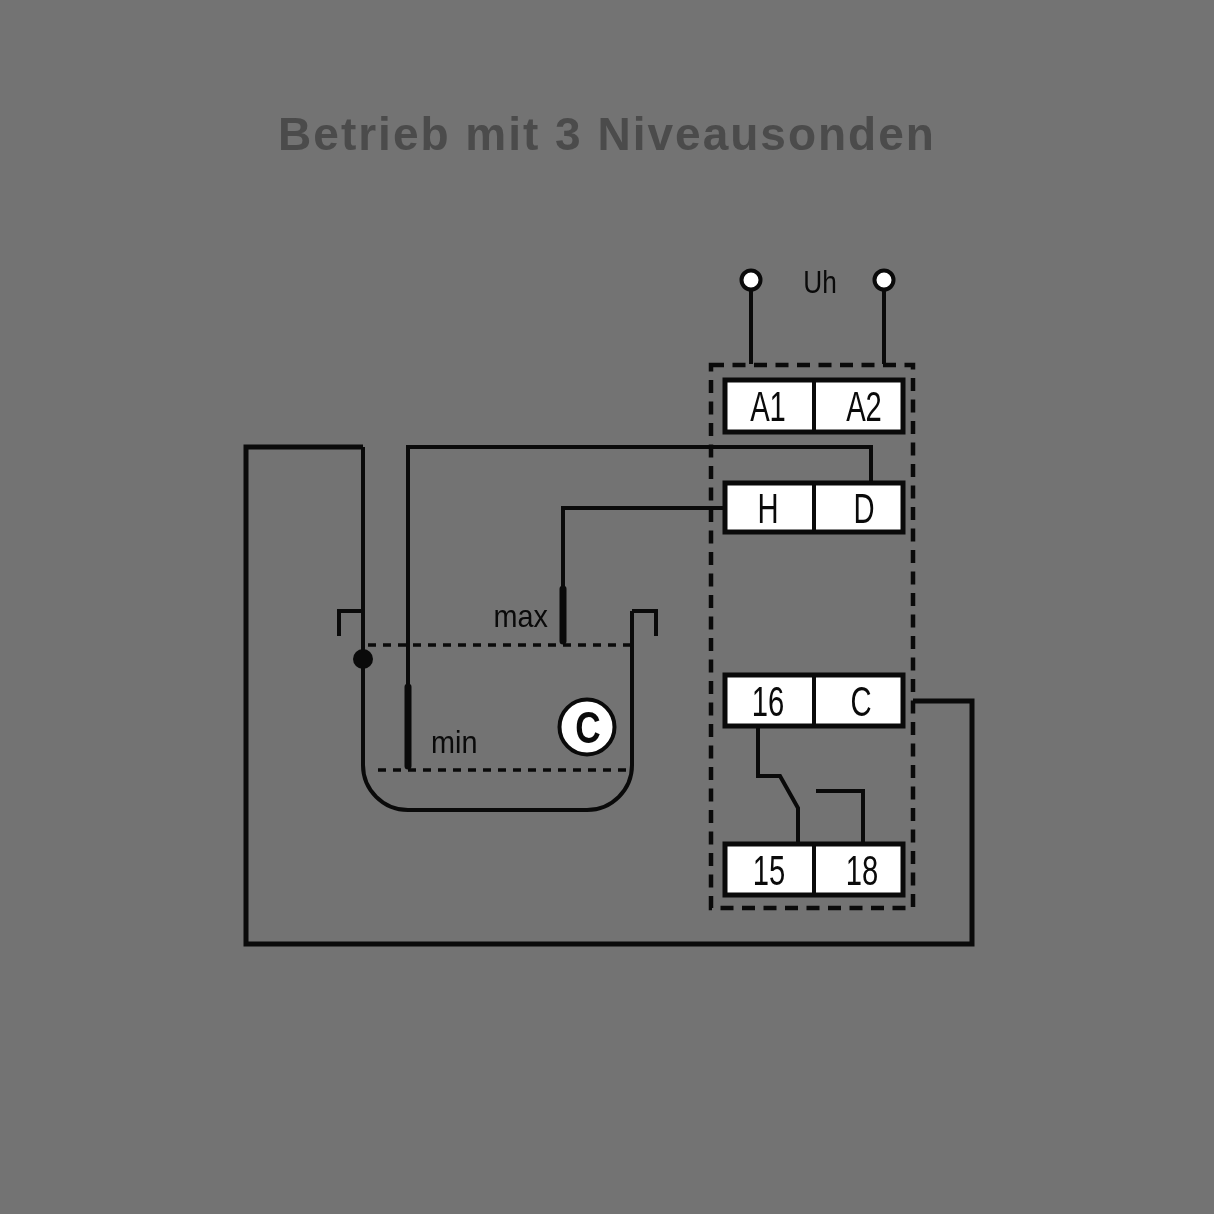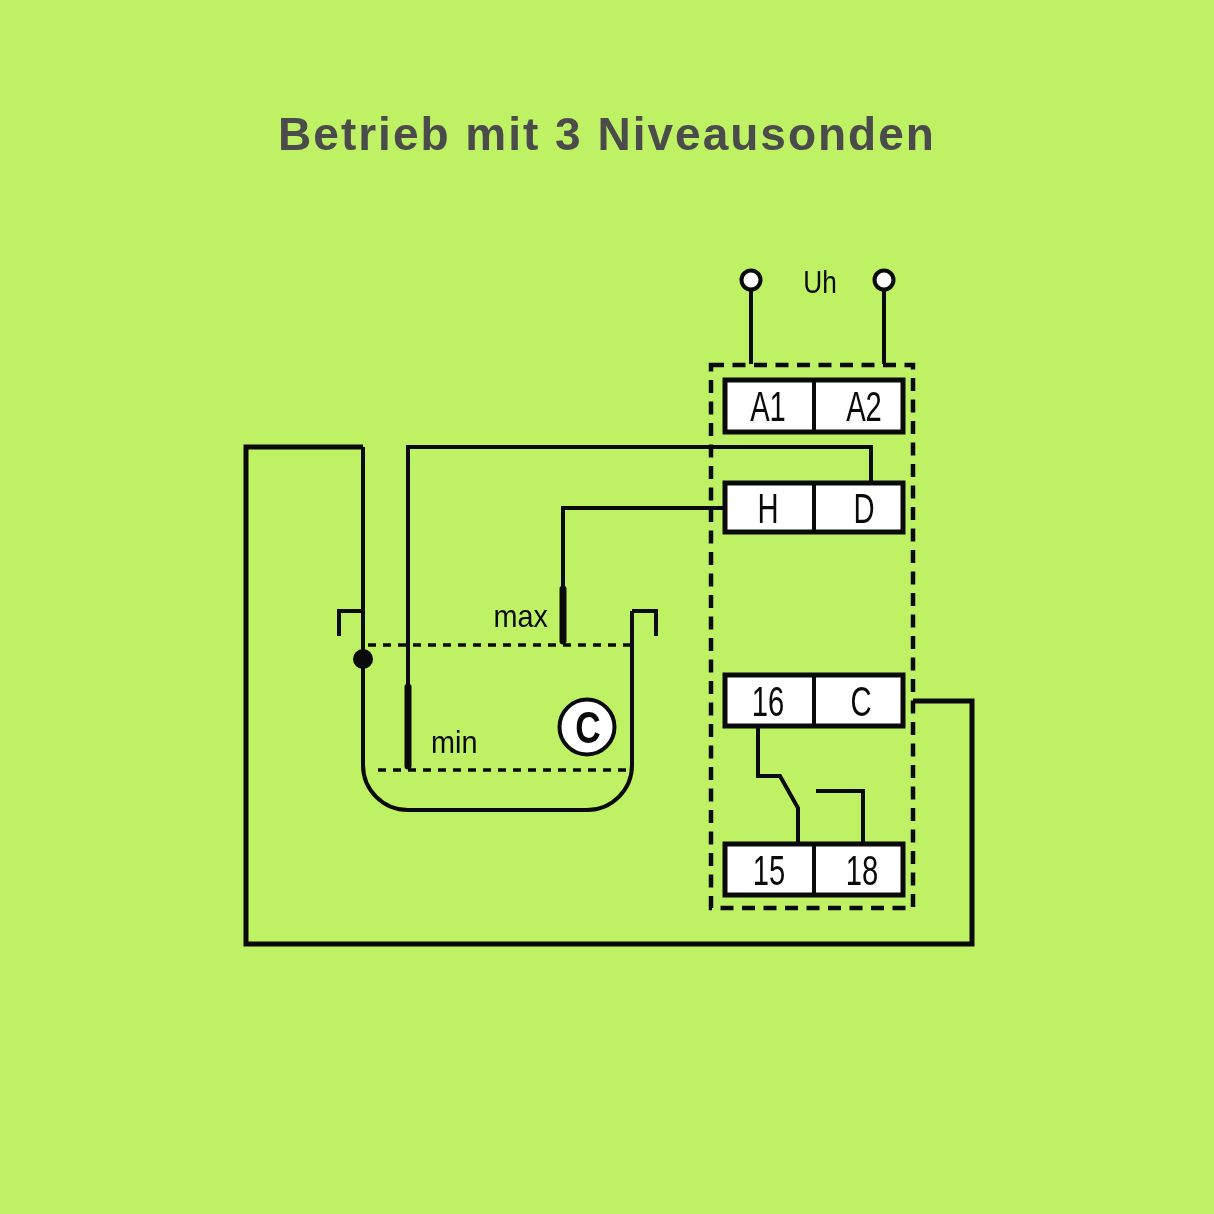--- a/index.html
+++ b/index.html
@@ -4,21 +4,21 @@
 <style>
   html, body {
     margin: 0;
     padding: 0;
     background: #ffffff;
   }
   .canvas {
     position: relative;
     width: 1214px;
     height: 1214px;
-    background: #bef264;
+    background: #737373;
     overflow: hidden;
     font-family: "Liberation Sans", sans-serif;
   }
   svg { display: block; }
   .title-text {
     font-family: "Liberation Sans", sans-serif;
     font-weight: bold;
     font-size: 46px;
     letter-spacing: 2px;
     fill: #4b4b4b;

